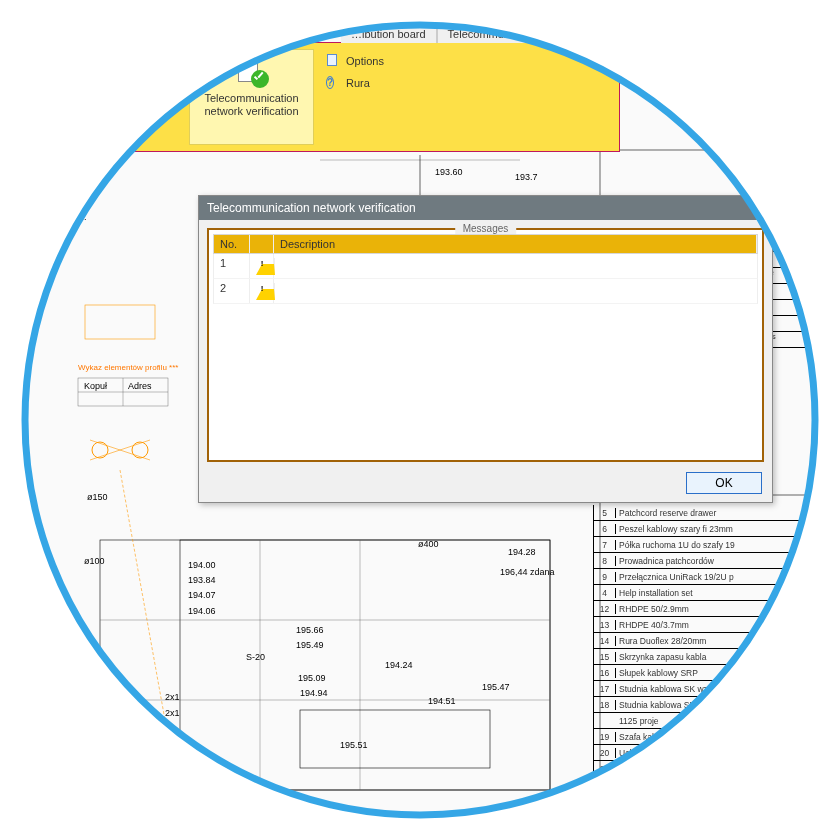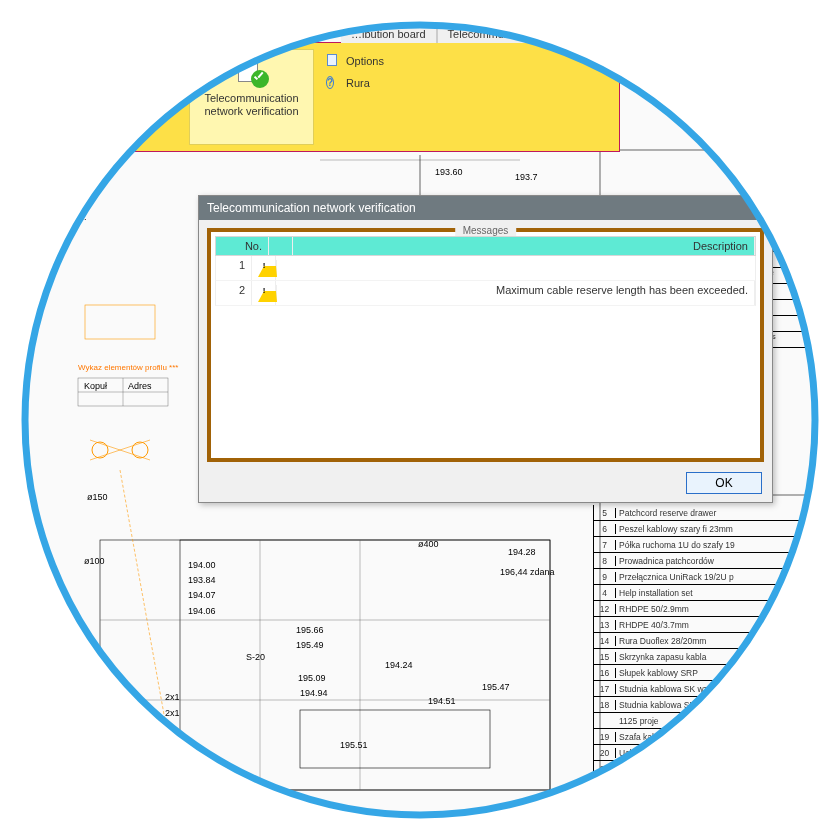--- a/index.html
+++ b/index.html
@@ -33,24 +33,24 @@
   .verify-btn .lbl{font-size:11px;line-height:13px;}
   .ribbon-right{position:absolute;left:240px;top:8px;display:flex;flex-direction:column;gap:2px;}
   .rb-item{display:flex;align-items:center;gap:6px;padding:2px 4px;cursor:pointer;border:1px solid transparent;}
   .mini-ico{width:14px;height:14px;position:relative;}
   .mini-doc{width:10px;height:12px;border:1px solid #5b8bd0;background:#eaf3ff;position:absolute;left:1px;top:0;}
   .mini-q{width:12px;height:12px;border-radius:50%;border:1.5px solid #3b7dd8;color:#3b7dd8;font-weight:bold;font-size:10px;line-height:11px;text-align:center;}
 
   
   .dialog { position:absolute; left:198px; top:195px; width:575px; height:308px; background:#f0f0f0; border:1px solid #888; box-shadow:2px 2px 6px rgba(0,0,0,0.25);}
   .titlebar{height:24px;background:#6f7a80;color:#fff;font-size:12px;padding:4px 8px;display:flex;align-items:center;}
-  .msgs-frame{position:absolute;left:8px;top:32px;right:8px;bottom:40px;border:4px solid #a16207;background:#fff;text-align:right;}
+  .msgs-frame{position:absolute;left:8px;top:32px;right:8px;bottom:40px;border:2px solid #a16207;background:#fff;}
   .msgs-legend{position:absolute;left:50%;top:-7px;transform:translateX(-50%);background:#f0f0f0;padding:0 8px;font-size:10px;color:#666;}
   .msg-grid{position:absolute;inset:4px;background:#fff;}
-  .grid-head{display:flex;border:1px solid #d7d7d7;background:#5eead4;padding-left:17px;}
+  .grid-head{display:flex;border:1px solid #d7d7d7;background:#eab308;}
   .grid-head div, .grid-row div{padding:3px 6px;border-right:1px solid #eee;}
   .col-no{width:36px;}
   .col-ico{width:24px;}
   .col-desc{flex:1;}
   .grid-body{}
   .grid-row{display:flex;border-left:1px solid #eee;border-right:1px solid #eee;border-bottom:1px solid #f3f3f3;}
   .warn{width:0;height:0;border-left:6px solid transparent;border-right:6px solid transparent;border-bottom:11px solid #ffd200;position:relative;margin-top:1px;}
   .warn:after{content:"!";position:absolute;left:-2px;top:1px;width:4px;text-align:center;font-size:8px;font-weight:bold;color:#000;}
   .ok-btn{position:absolute;right:10px;bottom:8px;width:76px;height:22px;border:1px solid #2a6fc9;background:#e9f3fd;cursor:pointer;font-size:12px;margin-top:32px;}
 
@@ -262,21 +262,20 @@
               <div class="col-no">1</div>
               <div class="col-ico">
                   <div class="warn"></div>
                 </div>
             </div>
             <div class="grid-row">
               <div class="col-no">2</div>
               <div class="col-ico">
                   <div class="warn"></div>
                 </div>
-              <div class="col-desc">Maximum cable reserve length has been exceeded.</div>
             </div>
           </div>
         </div>
       </div>
       <button class="ok-btn">OK</button>
     </div>
 
   </div>
 
   <svg class="ring" width="840" height="840">

